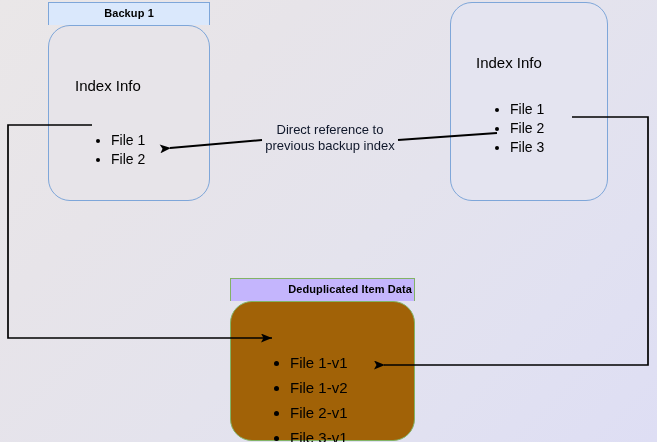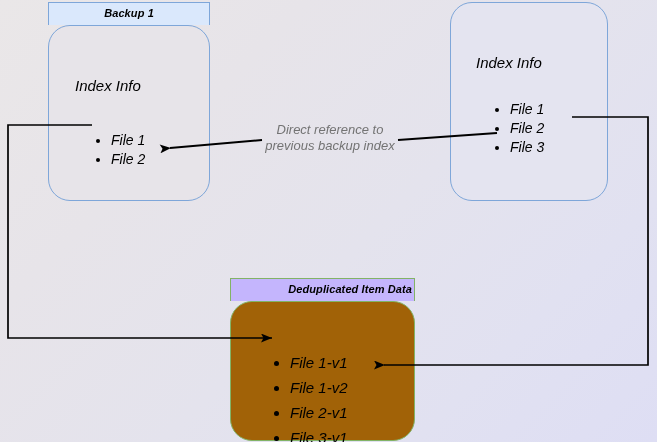--- a/index.html
+++ b/index.html
@@ -10,21 +10,20 @@
     width: 657px;
     height: 442px;
     font-family: "Liberation Sans", sans-serif;
     background: linear-gradient(135deg, #eae7e8 0%, #e7e4e9 28%, #e4e3ed 55%, #e1e1f1 78%, #dedef4 100%);
     overflow: hidden;
   }
   #canvas {
     position: relative;
     width: 657px;
     height: 359px;
-    font-style: italic;
   }
 
   
   .dbox {
     position: absolute;
     box-sizing: border-box;
     display: flex;
     flex-direction: column;
   }
   .dbox .box-header {
@@ -100,21 +99,21 @@
     line-height: 25px;
     white-space: nowrap;
   }
 
   
   .caption {
     position: absolute;
     text-align: center;
     font-size: 13px;
     line-height: 16px;
-    color: #737373;
+    color: #0f172a;
     white-space: pre-line;
   }
 
   
   #edges {
     position: absolute;
     left: 0; top: 0;
     width: 657px; height: 442px;
     pointer-events: none;
   }

